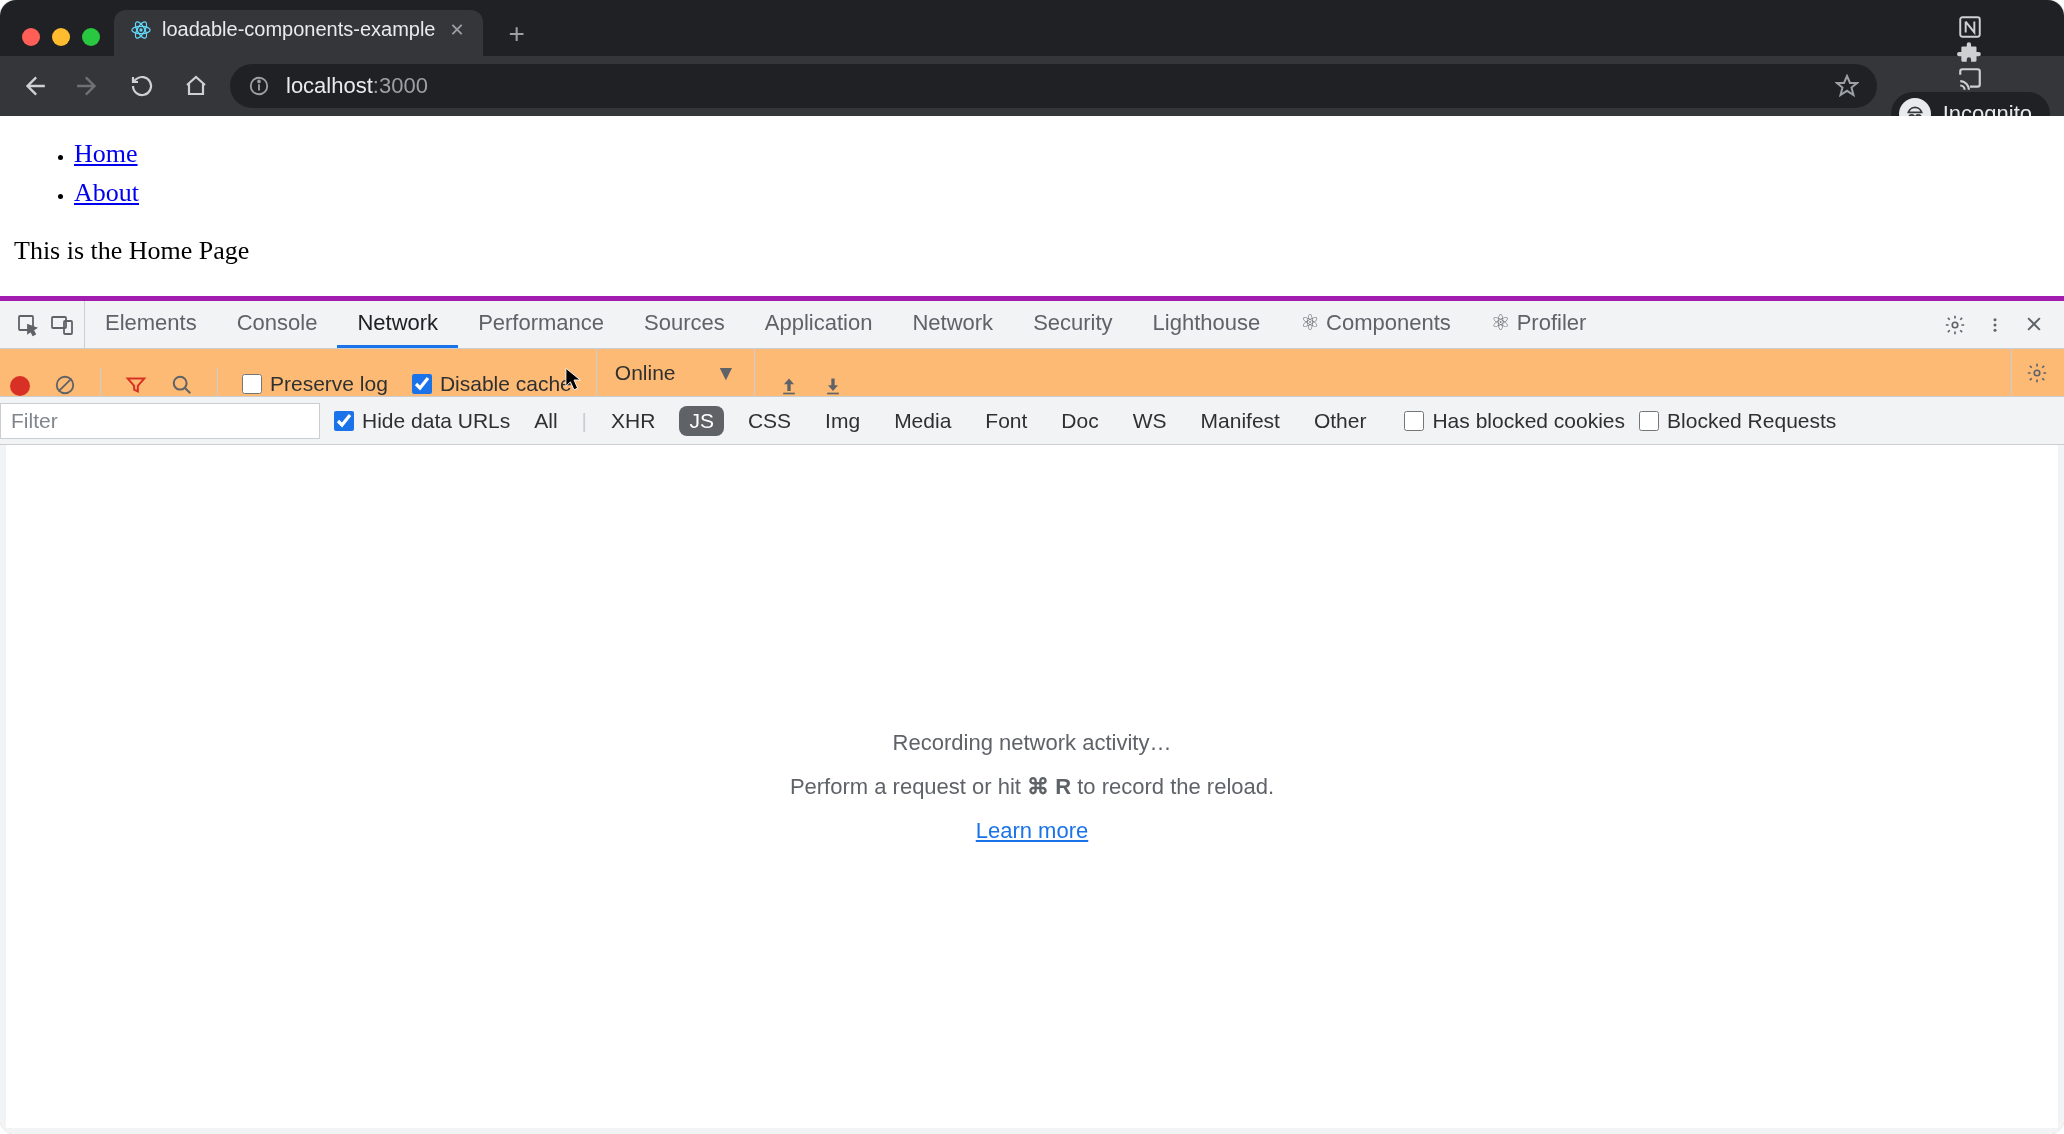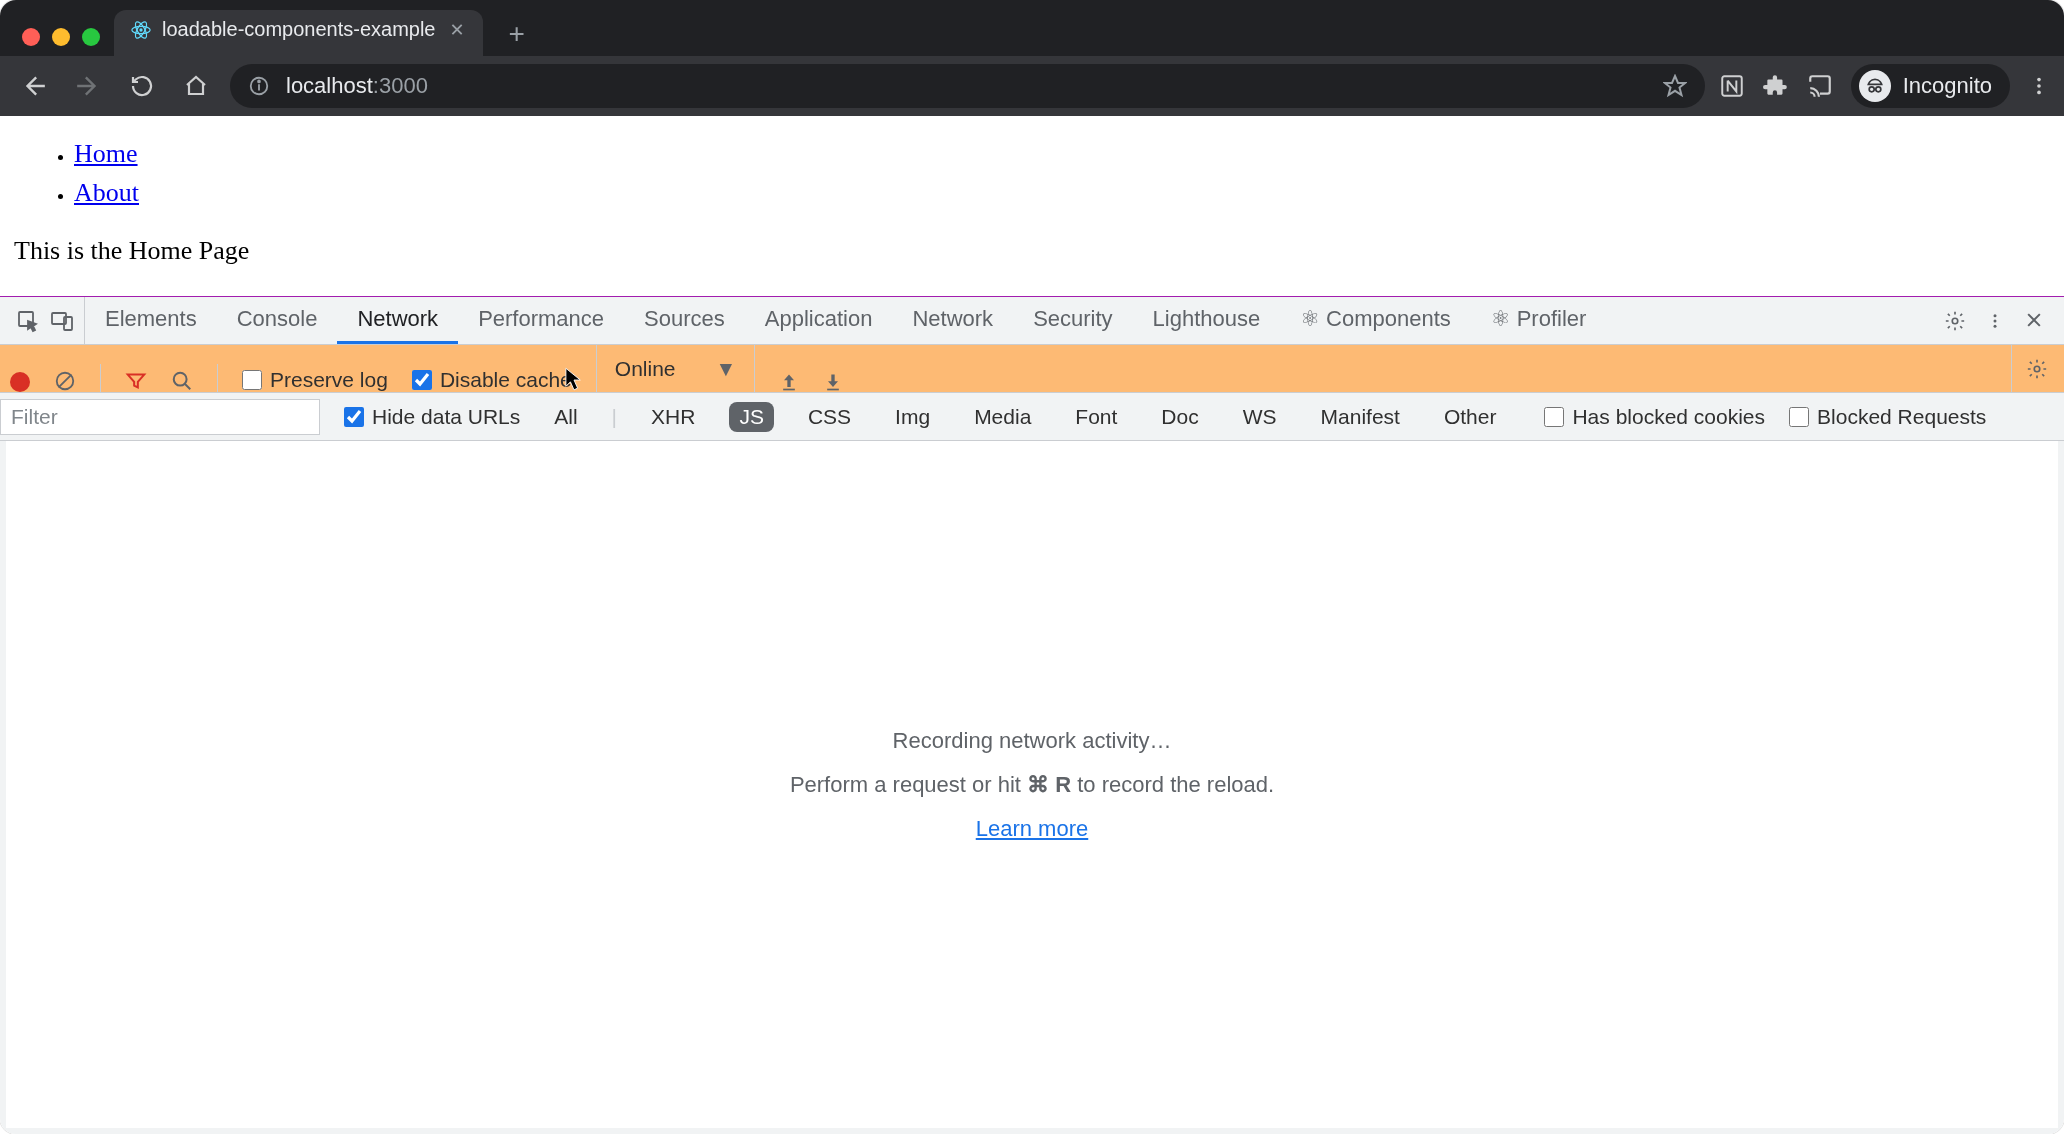--- a/index.html
+++ b/index.html
@@ -21,48 +21,48 @@
 
 .toolbar { display:flex; align-items:center; gap:14px; background:#35363a; height:60px; padding:16px 14px;}
 .icon-btn{width:40px;height:40px;display:flex;align-items:center;justify-content:center;color:#cfd0d1;border-radius:50%;}
 .icon-btn.dim{color:#6f7275;}
 .omnibox{flex:1;display:flex;align-items:center;gap:16px;background:#202124;border-radius:30px;height:44px;padding:0 18px;}
 .omni-info{color:#9aa0a6;}
 .url{font-size:22px;}
 .url .host{color:#e8eaed;}
 .url .port{color:#9aa0a6;}
 .omni-right{margin-left:auto;display:flex;align-items:center;gap:18px;color:#9aa0a6;}
-.right-icons{display:flex;align-items:center;gap:18px;color:#cfd0d1;}
+.right-icons{display:flex;align-items:center;color:#cfd0d1;flex-direction:column;}
 .incog-pill{display:flex;align-items:center;gap:12px;background:#202124;border-radius:30px;padding:6px 18px 6px 8px;color:#e8eaed;font-size:22px;}
 .incog-avatar{width:32px;height:32px;border-radius:50%;background:#e8eaed;display:flex;align-items:center;justify-content:center;color:#35363a;}
 
 
 .page{background:#fff; flex:0 0 auto; padding:18px 14px 30px 14px; font-family: "Times New Roman", serif;}
 .page ul{list-style:disc; padding-left:60px;}
 .page a{color:#0000ee; text-decoration:underline; font-size:26px; line-height:1.5;}
 .page p{font-size:26px; margin-top:24px;}
 
 
-.devtools{flex:1; display:flex; flex-direction:column; border-top:1px solid #a21caf; font-family: Helvetica, Arial, sans-serif;}
+.devtools{flex:1; display:flex; flex-direction:column; border-top:5px solid #a21caf; font-family: Helvetica, Arial, sans-serif;}
 .dt-tabs{display:flex; align-items:center; background:#f1f3f4; border-bottom:1px solid #cacdd1; height:48px; padding:0 6px; gap:0;}
 .dt-left-icons{display:flex;gap:10px;padding:0 10px;color:#5f6368;border-right:1px solid #cacdd1;height:100%;align-items:center;}
 .dt-tab{padding:0 20px;font-size:22px;color:#5f6368;height:100%;display:flex;align-items:center;border-bottom:3px solid transparent;}
 .dt-tab.active{color:#202124;border-bottom:3px solid #1a73e8;}
 .dt-right-icons{margin-left:auto;display:flex;gap:20px;padding:0 14px;color:#5f6368;}
 
 .dt-toolbar{display:flex;align-items:flex-end;background:#fdba74;border-bottom:1px solid #cacdd1;height:48px;padding:0 10px;gap:24px;font-size:21px;color:#303030;}
 .rec-dot{width:20px;height:20px;border-radius:50%;background:#d93025;border:3px solid rgba(217,48,37,.25);}
 .tb-sep{width:1px;height:28px;background:#cacdd1;}
 .funnel{color:#d93025;}
 .chk{display:flex;align-items:center;gap:8px;}
 .chk input{width:20px;height:20px;accent-color:#1a73e8;}
 .throttle{display:flex;align-items:center;gap:40px;border-left:1px solid #cacdd1;border-right:1px solid #cacdd1;padding:0 18px;height:100%;}
 .gear-right{margin-left:auto;color:#5f6368;padding-right:6px;border-left:1px solid #cacdd1;height:100%;display:flex;align-items:center;padding-left:14px;}
 
-.dt-filterbar{display:flex;align-items:center;background:#f1f3f4;border-bottom:1px solid #cacdd1;height:48px;padding:0 0 0 0;gap:24px;font-size:21px;color:#303030;}
+.dt-filterbar{display:flex;align-items:center;background:#f1f3f4;border-bottom:1px solid #cacdd1;height:48px;padding:0 0 0 0;gap:14px;font-size:21px;color:#303030;}
 .filter-input{width:320px;height:36px;border:1px solid #cacdd1;background:#fff;padding:0 10px;font-size:21px;color:#303030;}
 .filter-input::placeholder{color:#80868b;}
 .type-chip{padding:3px 10px;border-radius:8px;}
 .type-chip.active{background:#5f6368;color:#fff;}
 .pipe{color:#cacdd1;}
 
 .dt-body{flex:1;background:#fff;border:6px solid #f1f3f4;border-top:0;display:flex;flex-direction:column;align-items:center;justify-content:center;gap:18px;color:#5f6368;font-size:22px;}
 .dt-body .line2{color:#5f6368;}
 .dt-body a{color:#1a73e8;text-decoration:underline;}
 .kbd{font-family:inherit;}

